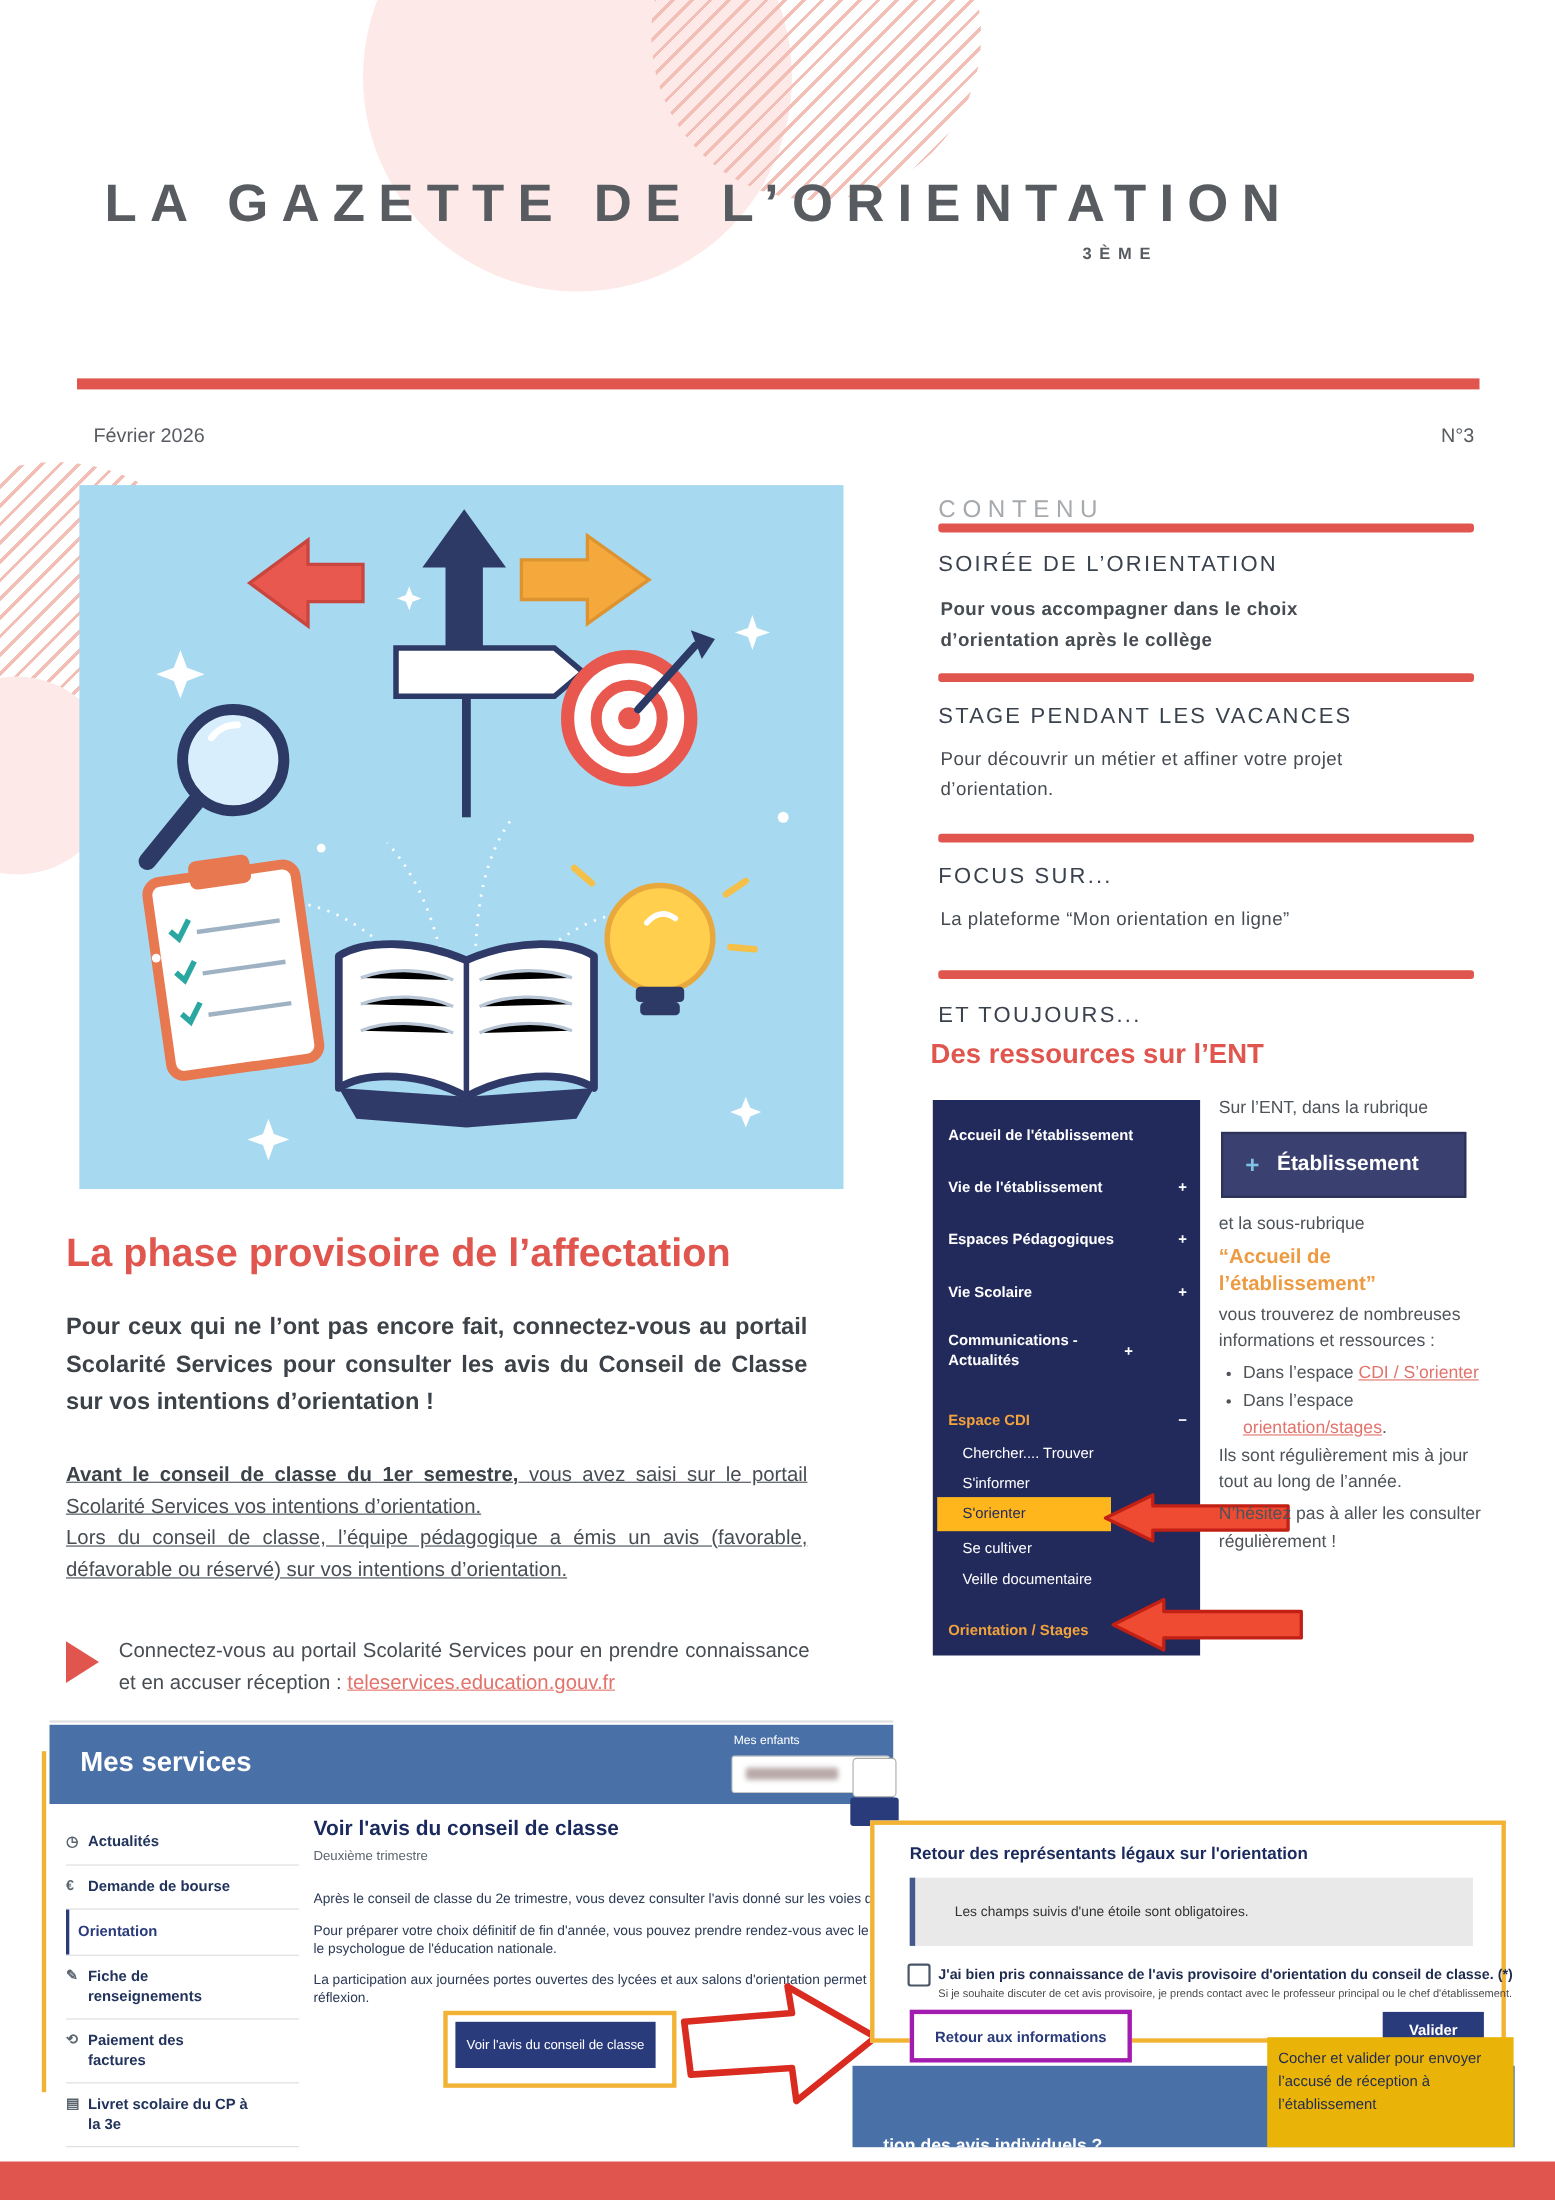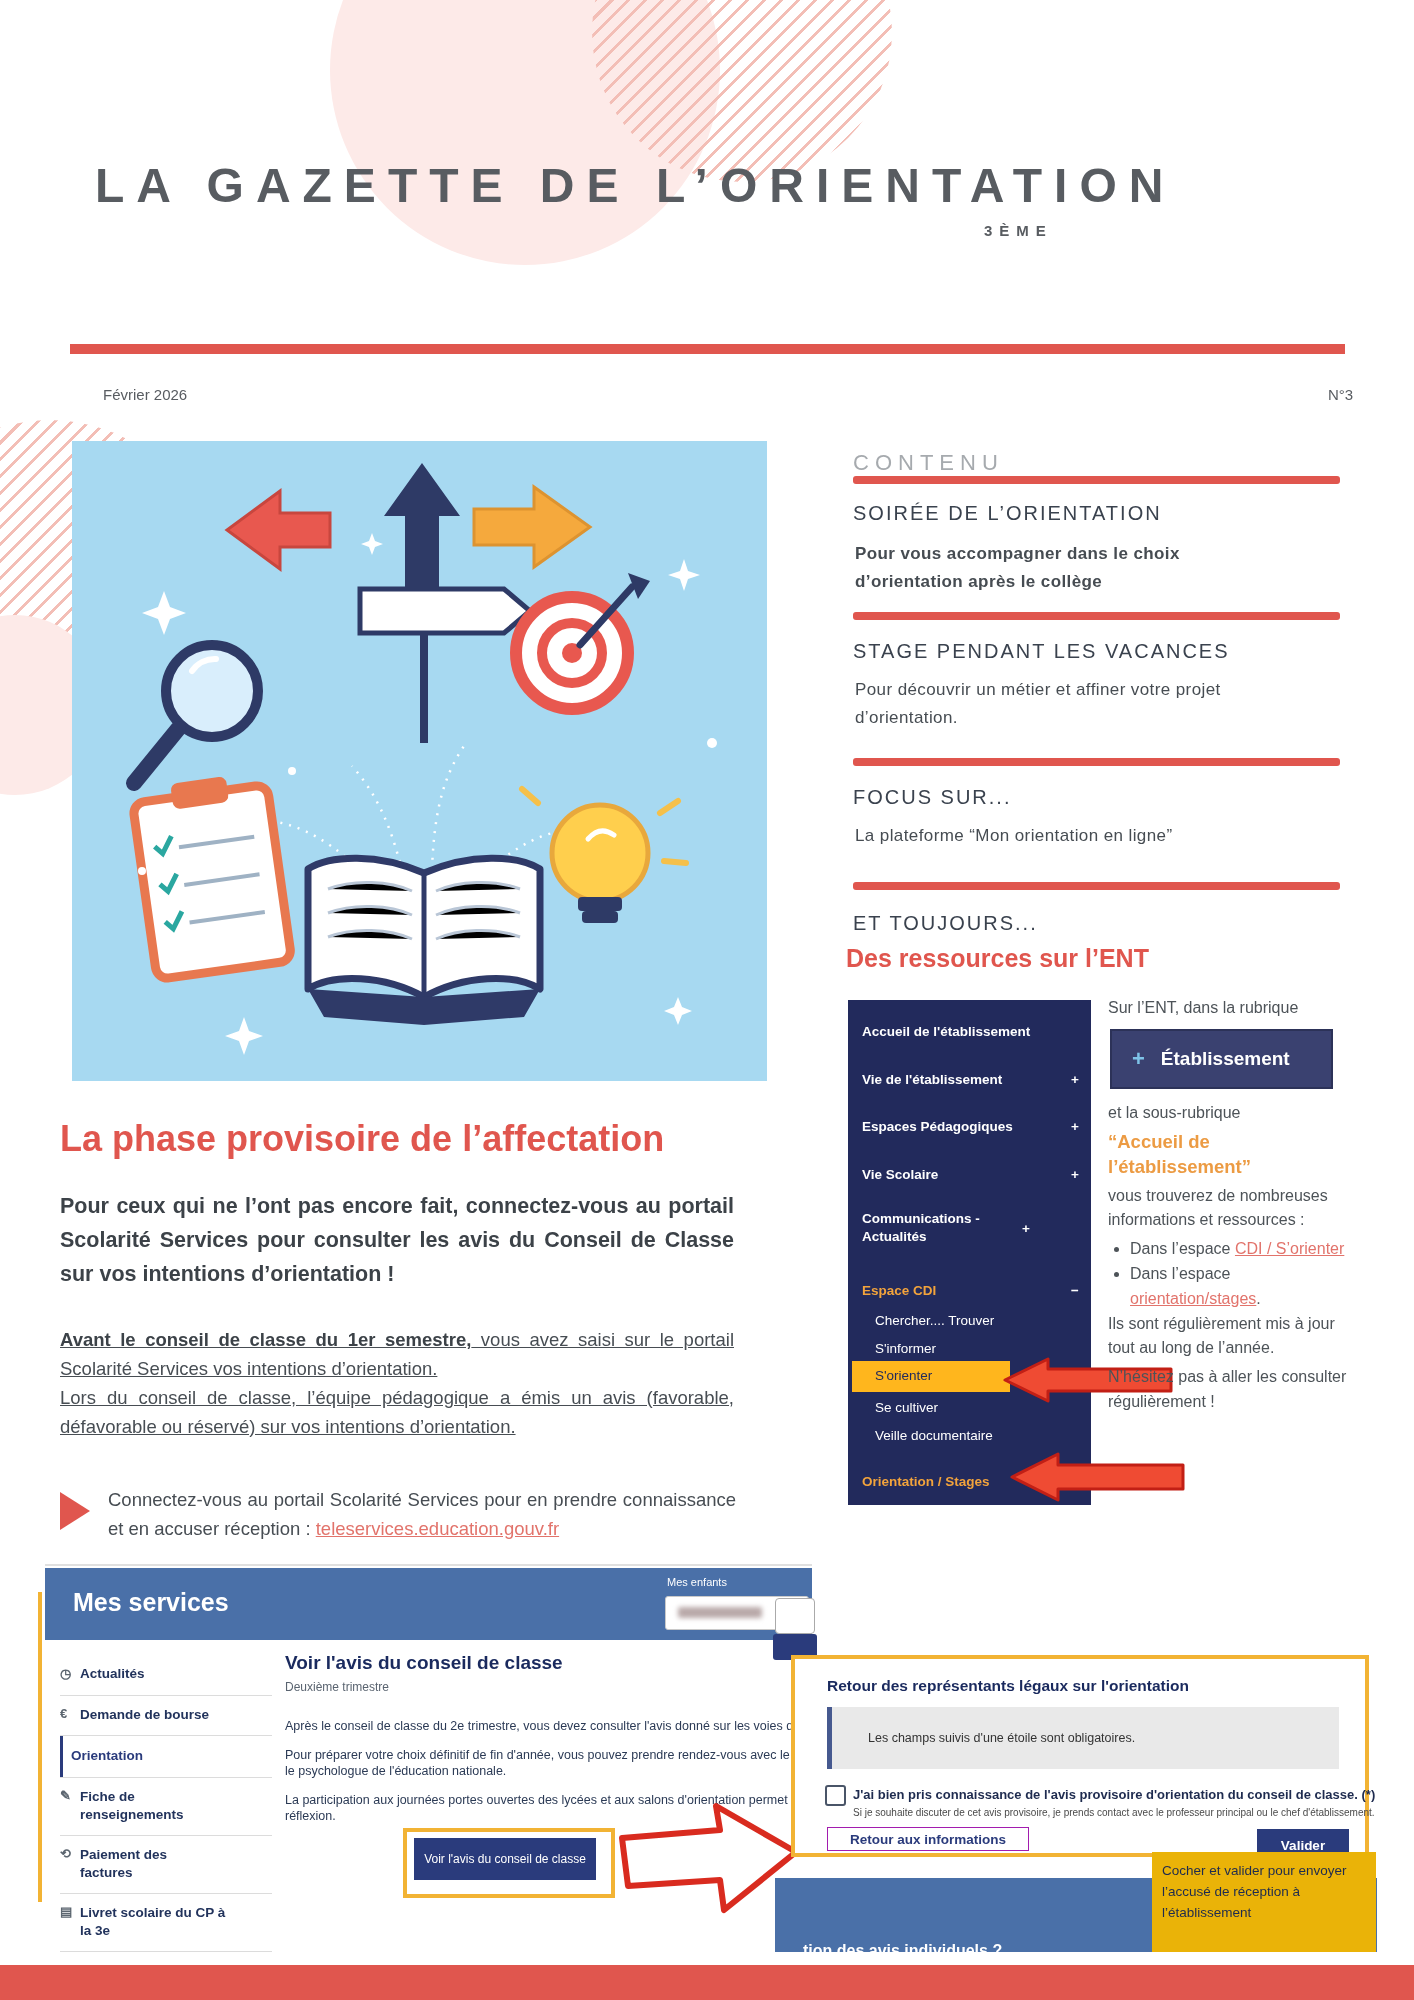--- a/index.html
+++ b/index.html
@@ -3,21 +3,21 @@
 <meta charset="utf-8">
 <style>
   body{margin:0;background:#fff;}
   .page{position:relative;width:1414px;height:2000px;background:#fff;overflow:hidden;
         font-family:"Liberation Sans", sans-serif;color:#4d5358;}
   .abs{position:absolute;}
   .stripes{background:repeating-linear-gradient(135deg,#f3beb6 0 3px,rgba(255,255,255,0) 3px 12px);border-radius:50%;}
   .pinkdisc{background:#fdeae8;border-radius:50%;}
   .masthead-title{font-size:48px;font-weight:700;letter-spacing:12px;color:#585c61;white-space:nowrap;}
   .grade{font-size:15px;font-weight:600;letter-spacing:7px;color:#585c61;}
-  .dateline{font-size:15px;color:#585c61;margin-left:18px;}
+  .dateline{font-size:18px;color:#585c61;}
   .redbar{background:#e0564e;}
   .toc-head{font-size:22px;letter-spacing:6px;color:#a6aaae;}
   .toc-title{font-size:20px;letter-spacing:2px;color:#3a424e;}
   .toc-desc{font-size:17px;line-height:1.62;color:#464c52;letter-spacing:.4px;}
   .toc-red{font-size:25px;font-weight:700;color:#e0564e;}
   .entmenu{background:#222a5c;}
   .mi{position:absolute;left:14px;right:10px;color:#fff;font-size:13.5px;font-weight:700;}
   .mi .sfx{position:absolute;right:2px;top:0;font-weight:700;}
   .mi-sub{left:27px;font-weight:400;}
   .mi-org{color:#f2a33c;}
@@ -267,21 +267,21 @@
   </div>
 
   <div class="abs" style="left:791px;top:1655px;width:578px;height:202px;background:#fff;border:4px solid #f2b334;box-sizing:border-box;">
     <div style="position:absolute;left:32px;top:18px;font-size:15.5px;font-weight:700;color:#1a2a5e;">Retour des représentants légaux sur l'orientation</div>
     <div style="position:absolute;left:32px;top:48px;width:512px;height:62px;background:#e9e9e9;border-left:5px solid #46598f;box-sizing:border-box;">
       <div style="position:absolute;left:36px;top:24px;font-size:12.5px;color:#333;">Les champs suivis d'une étoile sont obligatoires.</div>
     </div>
     <div style="position:absolute;left:30px;top:126px;width:17px;height:17px;background:#fff;border:2px solid #4a5568;border-radius:3px;"></div>
     <div style="position:absolute;left:58px;top:128px;font-size:13px;font-weight:600;color:#1e2b4f;white-space:nowrap;">J'ai bien pris connaissance de l'avis provisoire d'orientation du conseil de classe. (*)</div>
     <div style="position:absolute;left:58px;top:148px;font-size:10px;color:#4a4a4a;white-space:nowrap;">Si je souhaite discuter de cet avis provisoire, je prends contact avec le professeur principal ou le chef d'établissement.</div>
-    <div class="panelbtn" style="position:absolute;left:32px;top:168px;width:202px;height:24px;border:1px solid #a21caf;color:#2a3b7c;background:#fff;">
+    <div class="panelbtn" style="position:absolute;left:32px;top:168px;width:202px;height:48px;border:4px solid #a21caf;color:#2a3b7c;background:#fff;">
       <span>Retour aux informations</span>
     </div>
     <div class="panelbtn" style="position:absolute;right:16px;top:170px;width:92px;height:32px;background:#2a3b7c;color:#fff;">
       <span>Valider</span>
     </div>
   </div>
 
   <div class="abs notecard" style="left:1152px;top:1852px;width:224px;height:100px;box-sizing:border-box;padding:9px 10px;">
     <span>Cocher et valider pour envoyer l’accusé de réception à l’établissement</span>
   </div>

